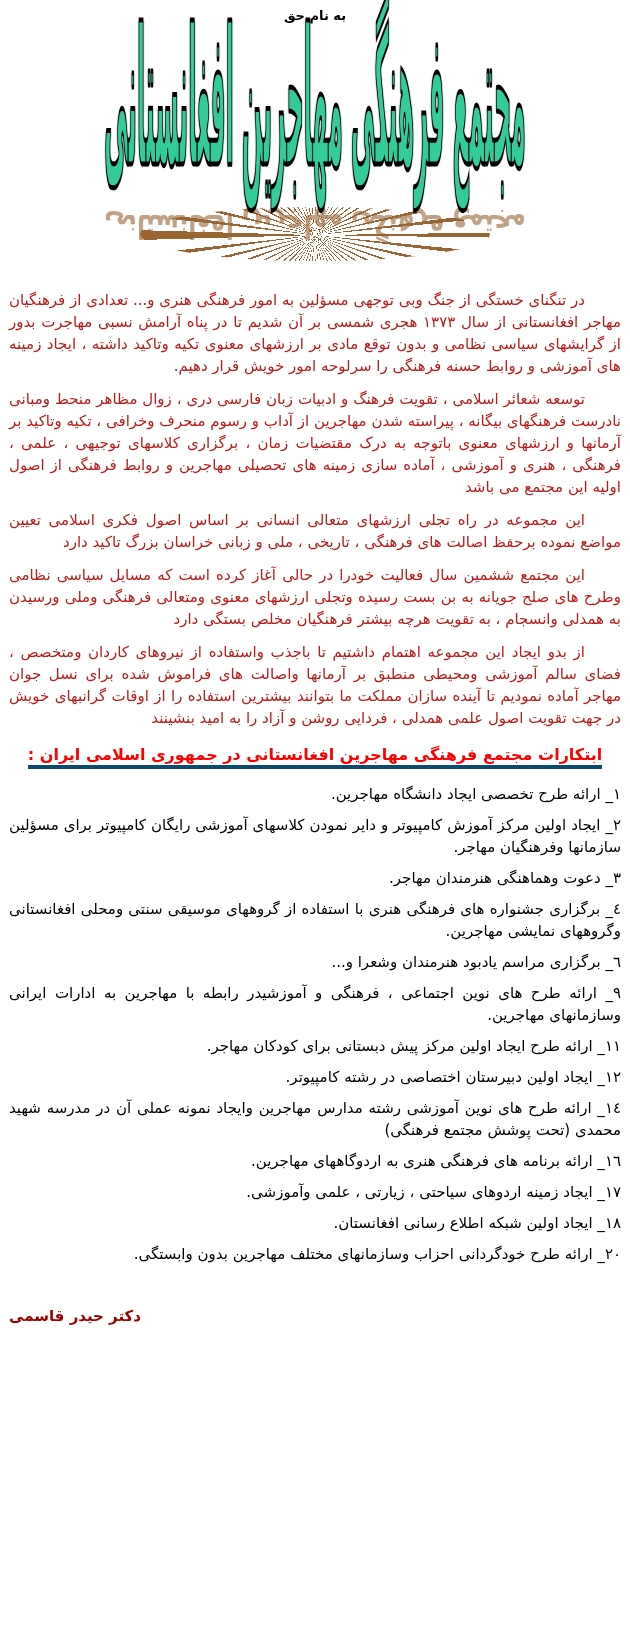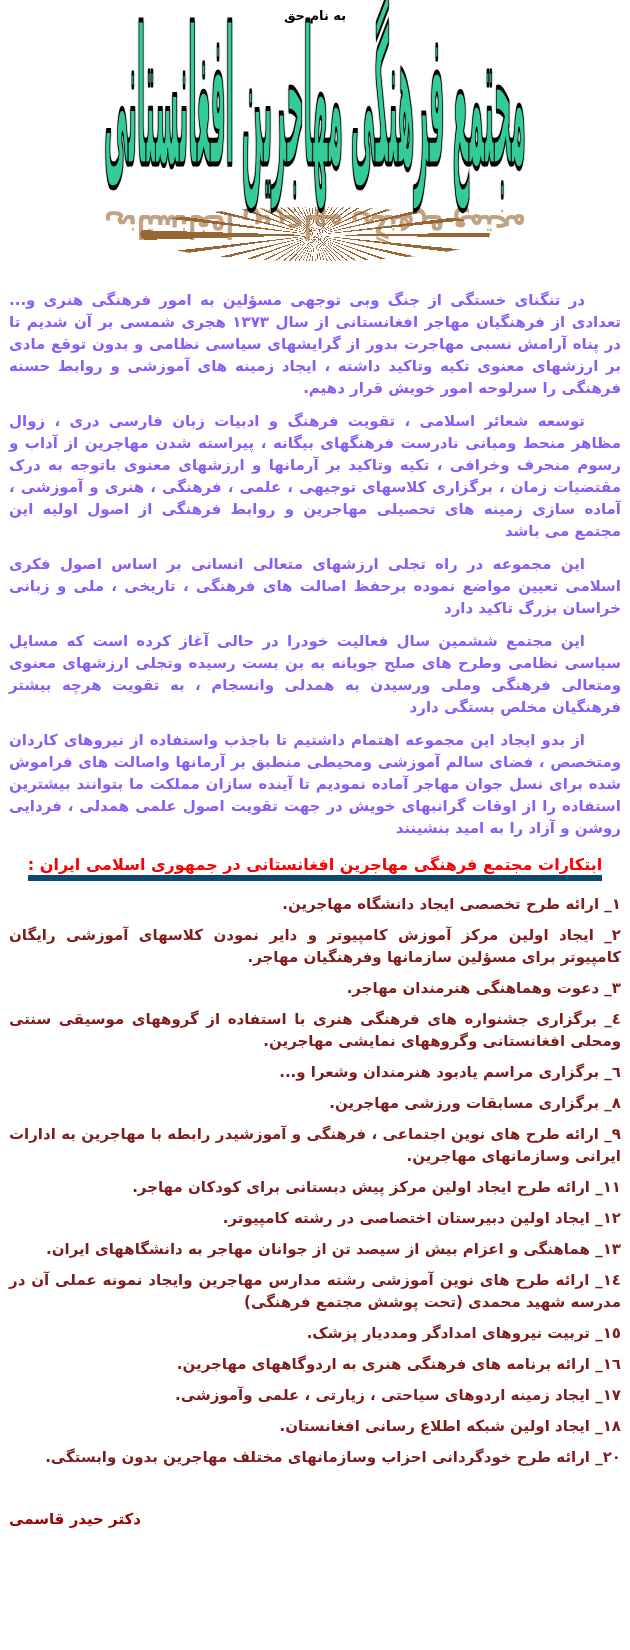--- a/index.html
+++ b/index.html
@@ -72,44 +72,44 @@
     color: #996633;
     opacity: 0.6;
   }
   
   .para {
     direction: rtl;
     text-align: justify;
     text-indent: 36px;
     font-size: 15px;
     line-height: 22px;
-    font-weight: bold;
-    color: #8b5cf6;
+    font-weight: normal;
+    color: #b91c1c;
     margin: 0 0 11px 0;
   }
   .heading {
     direction: rtl;
     text-align: center;
     font-size: 16px;
     line-height: 24px;
     font-weight: bold;
     color: #FF0000;
     margin: 14px 0 16px 0;
   }
   .heading span {
-    border-bottom: 6px solid #0c4a6e;
+    border-bottom: 4px solid #0c4a6e;
     padding-bottom: 1px;
   }
   .item {
     direction: rtl;
     text-align: justify;
     font-size: 15px;
     line-height: 22px;
-    font-weight: bold;
-    color: #7f1d1d;
+    font-weight: normal;
+    color: #000000;
     margin: 0 0 9px 0;
   }
   
   .sig {
     direction: rtl;
     text-align: left;
     font-size: 15px;
     line-height: 22px;
     font-weight: bold;
     color: #990000;
@@ -141,27 +141,24 @@
   <p class="heading">
     <span>ابتکارات مجتمع فرهنگی مهاجرین افغانستانی در جمهوری اسلامی ایران :</span>
   </p>
 
   <div>
       <p class="item">۱_ ارائه طرح تخصصی ایجاد دانشگاه مهاجرین.</p>
       <p class="item">۲_ ایجاد اولین مرکز آموزش کامپیوتر و دایر نمودن کلاسهای آموزشی رایگان کامپیوتر برای مسؤلین سازمانها وفرهنگیان مهاجر.</p>
       <p class="item">۳_ دعوت وهماهنگی هنرمندان مهاجر.</p>
       <p class="item">٤_ برگزاری جشنواره های فرهنگی هنری با استفاده از گروههای موسیقی سنتی ومحلی افغانستانی وگروههای نمایشی مهاجرین.</p>
       <p class="item">٦_ برگزاری مراسم یادبود هنرمندان وشعرا و...</p>
-      <p class="item">۸_ برگزاری مسابقات ورزشی مهاجرین.</p>
       <p class="item">۹_ ارائه طرح های نوین اجتماعی ، فرهنگی و آموزشیدر رابطه با مهاجرین به ادارات ایرانی وسازمانهای مهاجرین.</p>
       <p class="item">۱۱_ ارائه طرح ایجاد اولین مرکز پیش دبستانی برای کودکان مهاجر.</p>
       <p class="item">۱۲_ ایجاد اولین دبیرستان اختصاصی در رشته کامپیوتر.</p>
-      <p class="item">۱۳_ هماهنگی و اعزام بیش از سیصد تن از جوانان مهاجر به دانشگاههای ایران.</p>
       <p class="item">۱٤_ ارائه طرح های نوین آموزشی رشته مدارس مهاجرین وایجاد نمونه عملی آن در مدرسه شهید محمدی (تحت پوشش مجتمع فرهنگی)</p>
-      <p class="item">۱٥_ تربیت نیروهای امدادگر ومددیار پزشک.</p>
       <p class="item">۱٦_ ارائه برنامه های فرهنگی هنری به اردوگاههای مهاجرین.</p>
       <p class="item">۱۷_ ایجاد زمینه اردوهای سیاحتی ، زیارتی ، علمی وآموزشی.</p>
       <p class="item">۱۸_ ایجاد اولین شبکه اطلاع رسانی افغانستان.</p>
       <p class="item">۲۰_ ارائه طرح خودگردانی احزاب وسازمانهای مختلف مهاجرین بدون وابستگی.</p>
     </div>
 
   <div class="sig-block">
     <p class="sig">دکتر حیدر قاسمی</p>
 
   </div>

